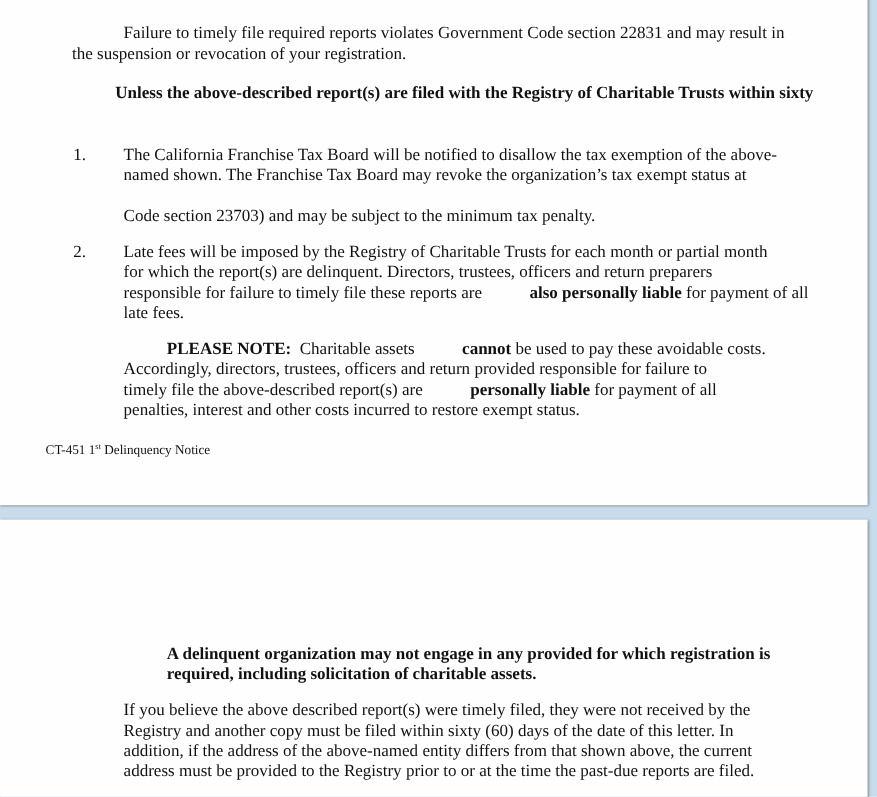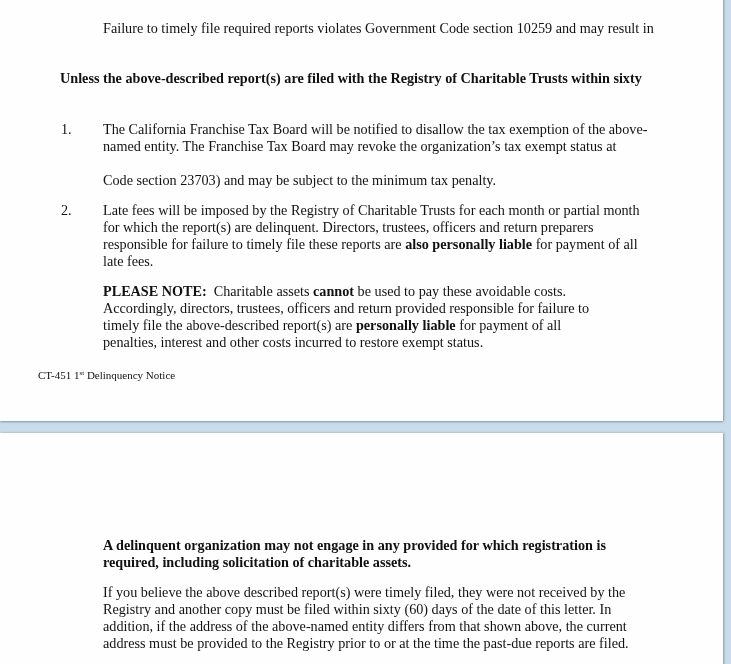--- a/index.html
+++ b/index.html
@@ -10,35 +10,36 @@
     font-family: "Liberation Serif", "DejaVu Serif", serif;
     color: #111;
   }
   .page {
     position: absolute; left: 0; width: 723px; background: #fefefe;
     box-shadow: 0 1px 2px rgba(90,110,130,0.55), 1px 0 2px rgba(90,110,130,0.45);
   }
   #page1 { top: -20px; height: 441px; }
   #page2 { top: 433px; height: 260px; }
   .line { position: absolute; white-space: nowrap; font-size: 14.2px; line-height: 17px; }
-  .b { font-weight: bold; }
+  .b { font-weight: bold; margin-left: 36px; }
   .foot { font-size: 11px; }
   sup { font-size: 7px; vertical-align: 4px; line-height: 0; }
 </style>
 </head>
 <body>
 
 <div class="page" id="page1">
-  <div class="line" style="left:103px;top:40px">Failure to timely file required reports violates Government Code section 10259 and may result in</div>
+  <div class="line" style="left:103px;top:40px">Failure to timely file required reports violates Government Code section 22831 and may result in</div>
+  <div class="line" style="left:60px;top:57px">the suspension or revocation of your registration.</div>
 
   <div class="line b" style="left:60px;top:90px">Unless the above-described report(s) are filed with the Registry of Charitable Trusts within sixty</div>
 
   <div class="line" style="left:61px;top:141px">1.</div>
   <div class="line" style="left:103px;top:141px">The California Franchise Tax Board will be notified to disallow the tax exemption of the above-</div>
-  <div class="line" style="left:103px;top:158px">named entity.  The Franchise Tax Board may revoke the organization’s tax exempt status at</div>
+  <div class="line" style="left:103px;top:158px">named shown.  The Franchise Tax Board may revoke the organization’s tax exempt status at</div>
   <div class="line" style="left:103px;top:192px">Code section 23703) and may be subject to the minimum tax penalty.</div>
 
   <div class="line" style="left:61px;top:222px">2.</div>
   <div class="line" style="left:103px;top:222px">Late fees will be imposed by the Registry of Charitable Trusts for each month or partial month</div>
   <div class="line" style="left:103px;top:239px">for which the report(s) are delinquent.  Directors, trustees, officers and return preparers</div>
   <div class="line" style="left:103px;top:256px"><span>responsible for failure to timely file these reports are </span><span class="b">also personally liable</span><span> for payment of all</span></div>
   <div class="line" style="left:103px;top:273px">late fees.</div>
 
   <div class="line" style="left:103px;top:303px"><span class="b">PLEASE NOTE:</span><span style="white-space:pre">  Charitable assets </span><span class="b">cannot</span><span> be used to pay these avoidable costs.</span></div>
   <div class="line" style="left:103px;top:320px">Accordingly, directors, trustees, officers and return provided responsible for failure to</div>

